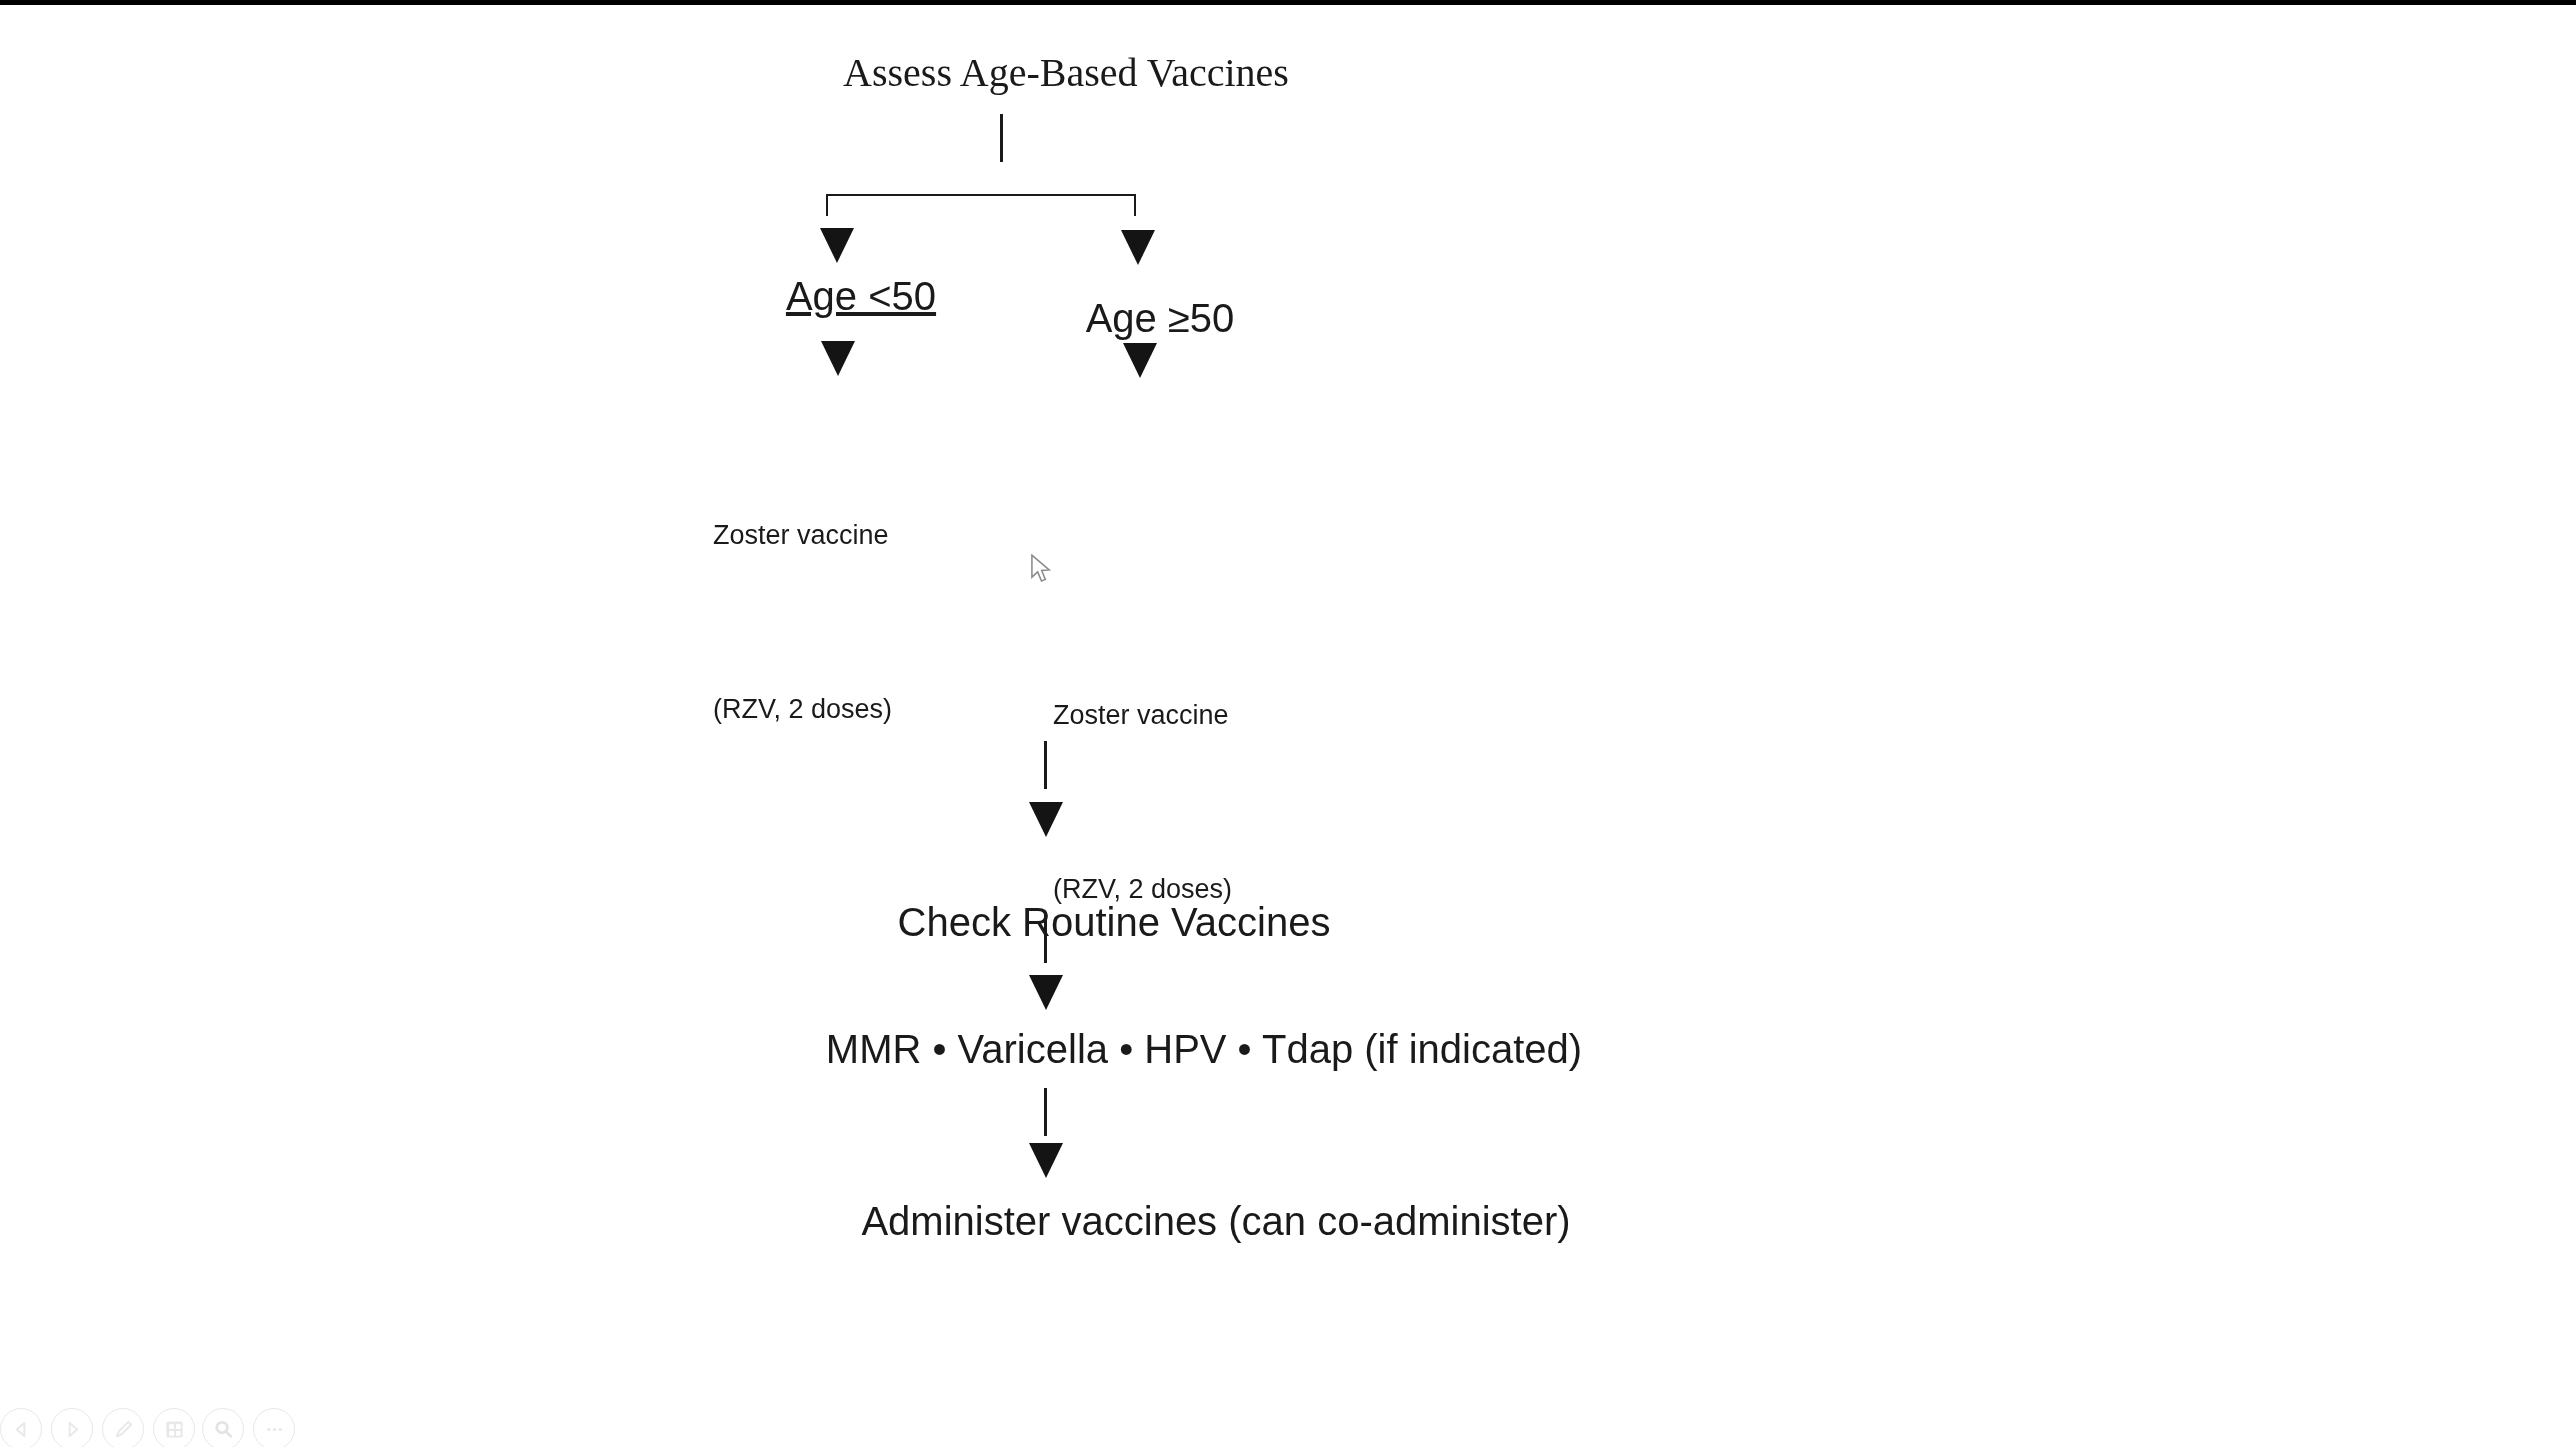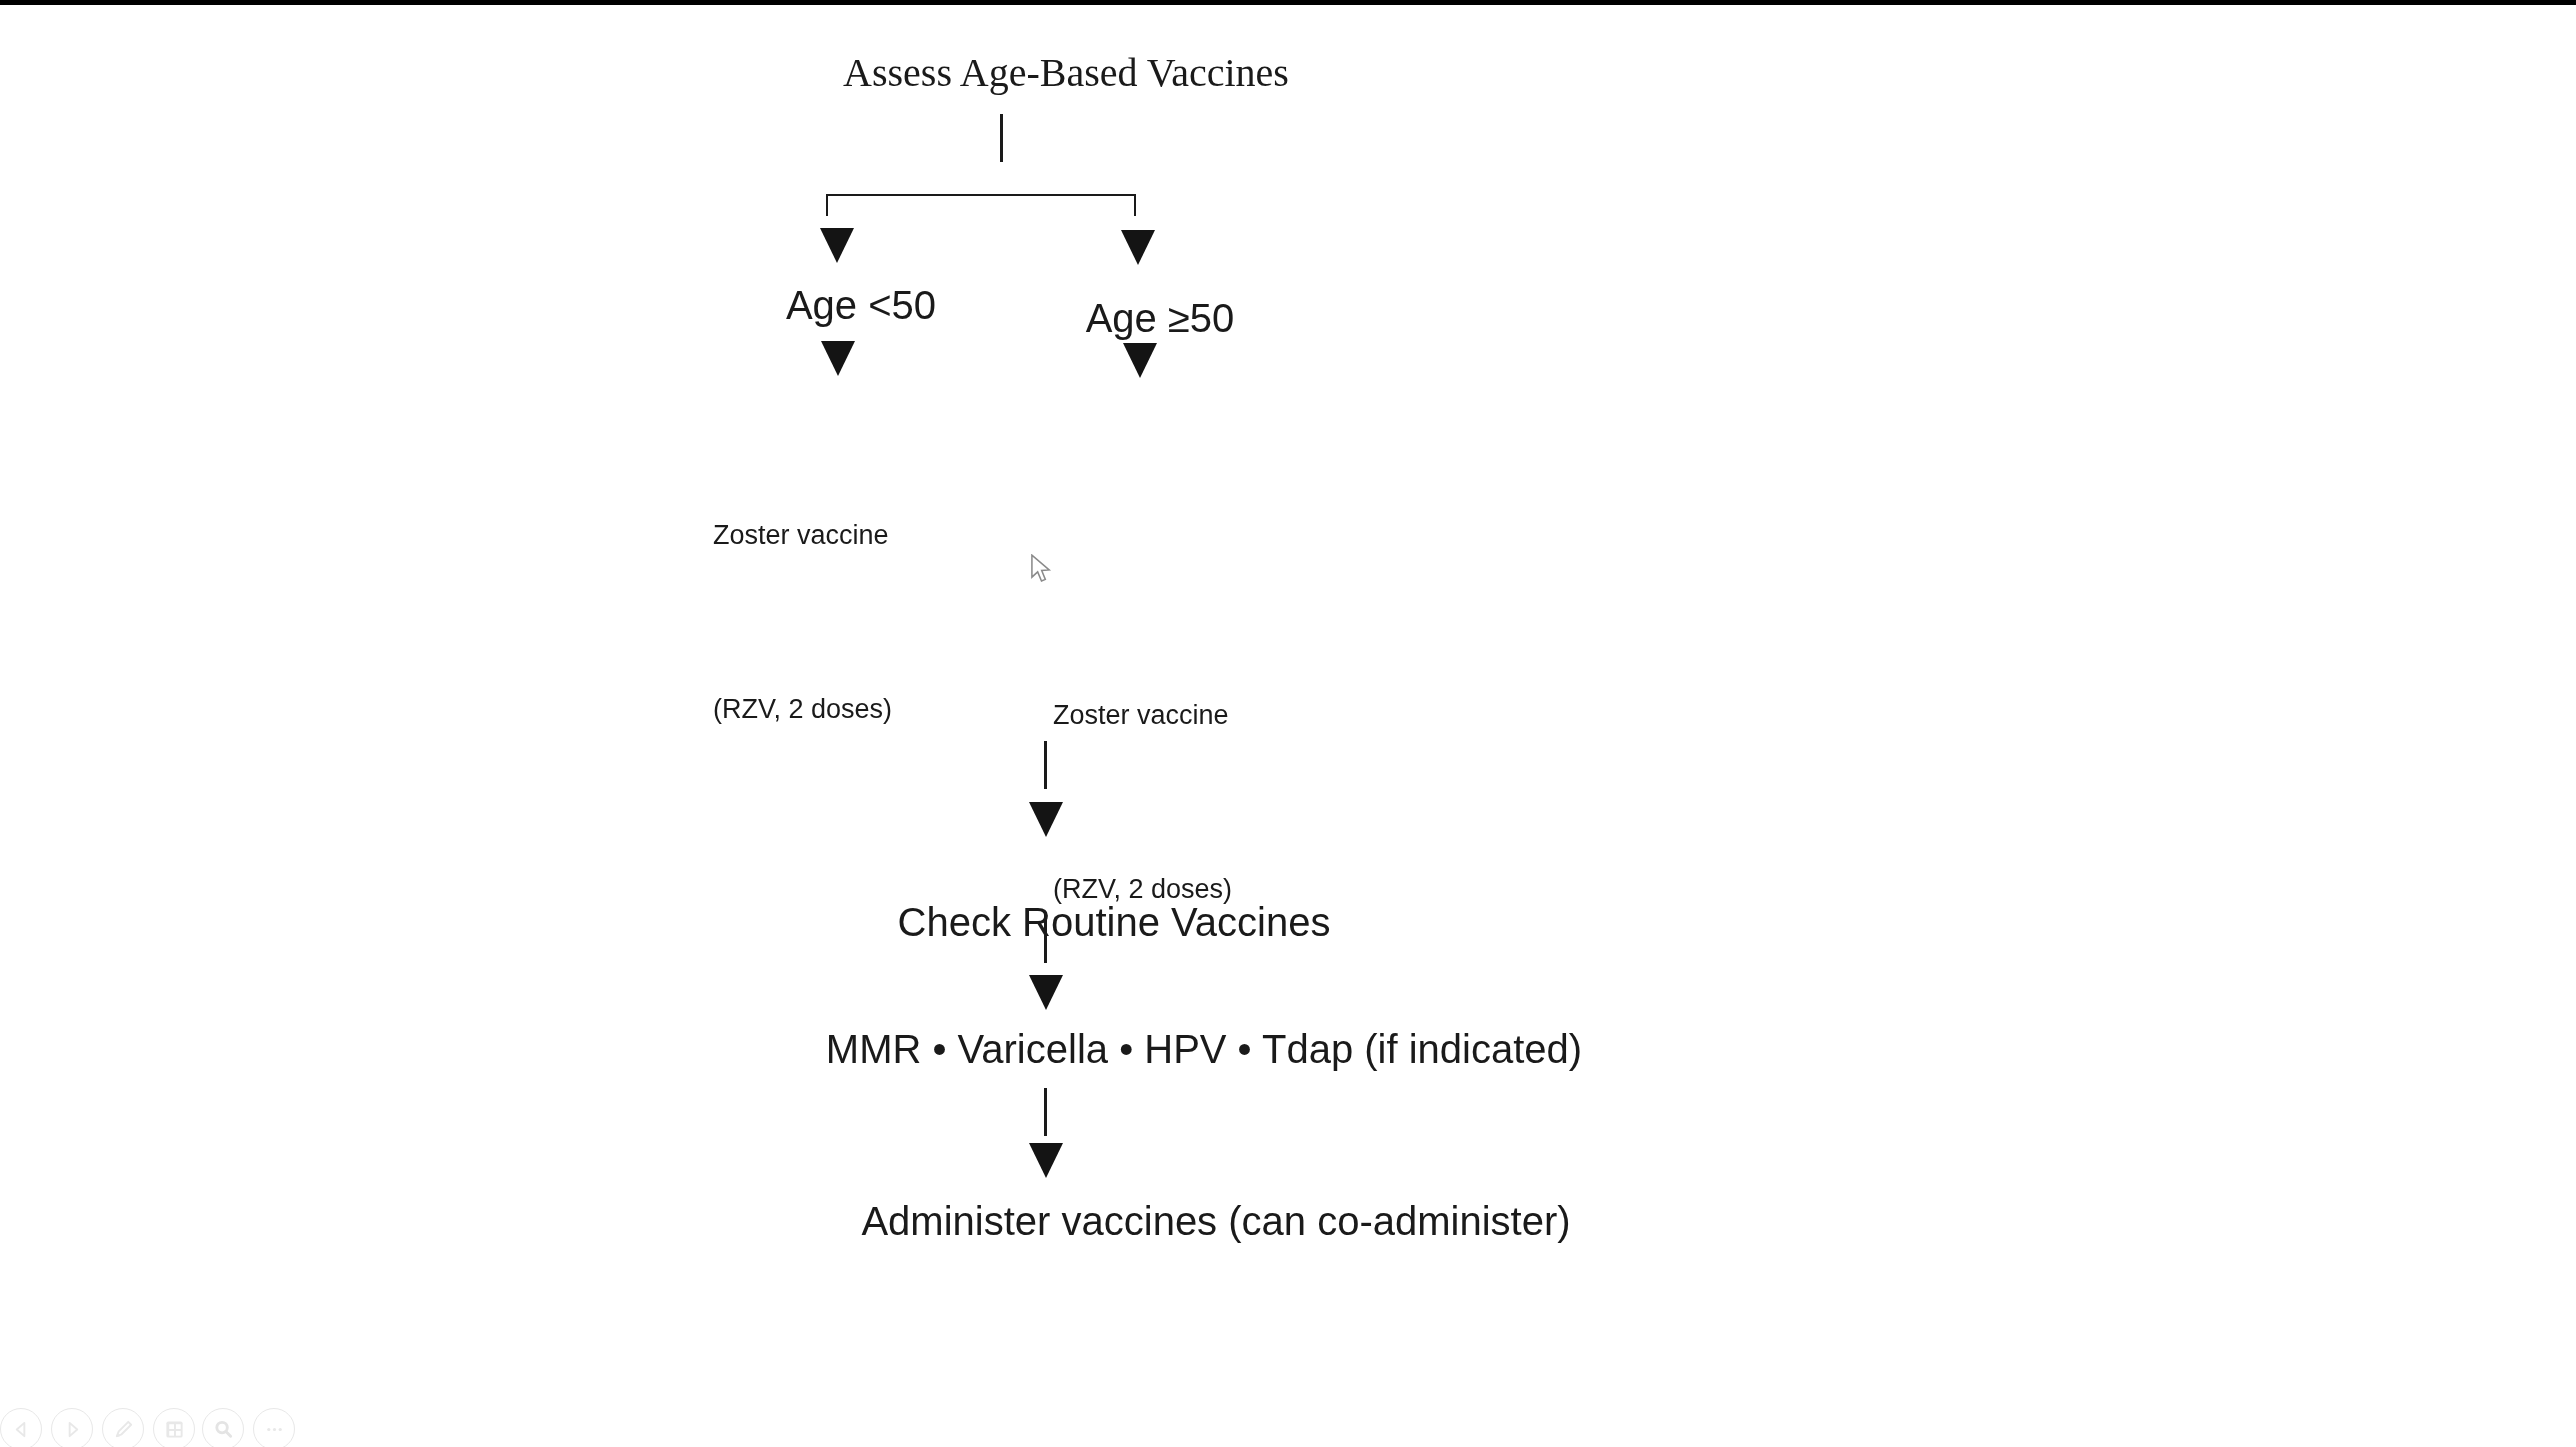--- a/index.html
+++ b/index.html
@@ -93,21 +93,21 @@
 
   <div class="fc-text centered" style="left:1066px; top:50px;font-family:Liberation Serif, serif;">Assess Age-Based Vaccines</div>
 
   <div class="vline" style="left:1000px; top:114px; height:48px;"></div>
 
   <div class="bracket"></div>
 
   <div class="arrow-down" style="left:820px; top:228px;"></div>
   <div class="arrow-down" style="left:1121px; top:230px;"></div>
 
-  <div class="fc-text centered" style="left:861px; top:282px;">Age &lt;50</div>
+  <div class="fc-text centered" style="left:861px; top:273px;text-decoration:underline;">Age &lt;50</div>
   <div class="fc-text centered" style="left:1160px; top:282px;margin-top:13px;">Age ≥50</div>
 
   <div class="arrow-down" style="left:821px; top:341px;"></div>
   <div class="arrow-down" style="left:1123px; top:343px;"></div>
 
   <div class="text-block" style="left:713px; top:390px;">
     <div>Zoster vaccine</div>
     <div>(RZV, 2 doses)</div>
   </div>
 

